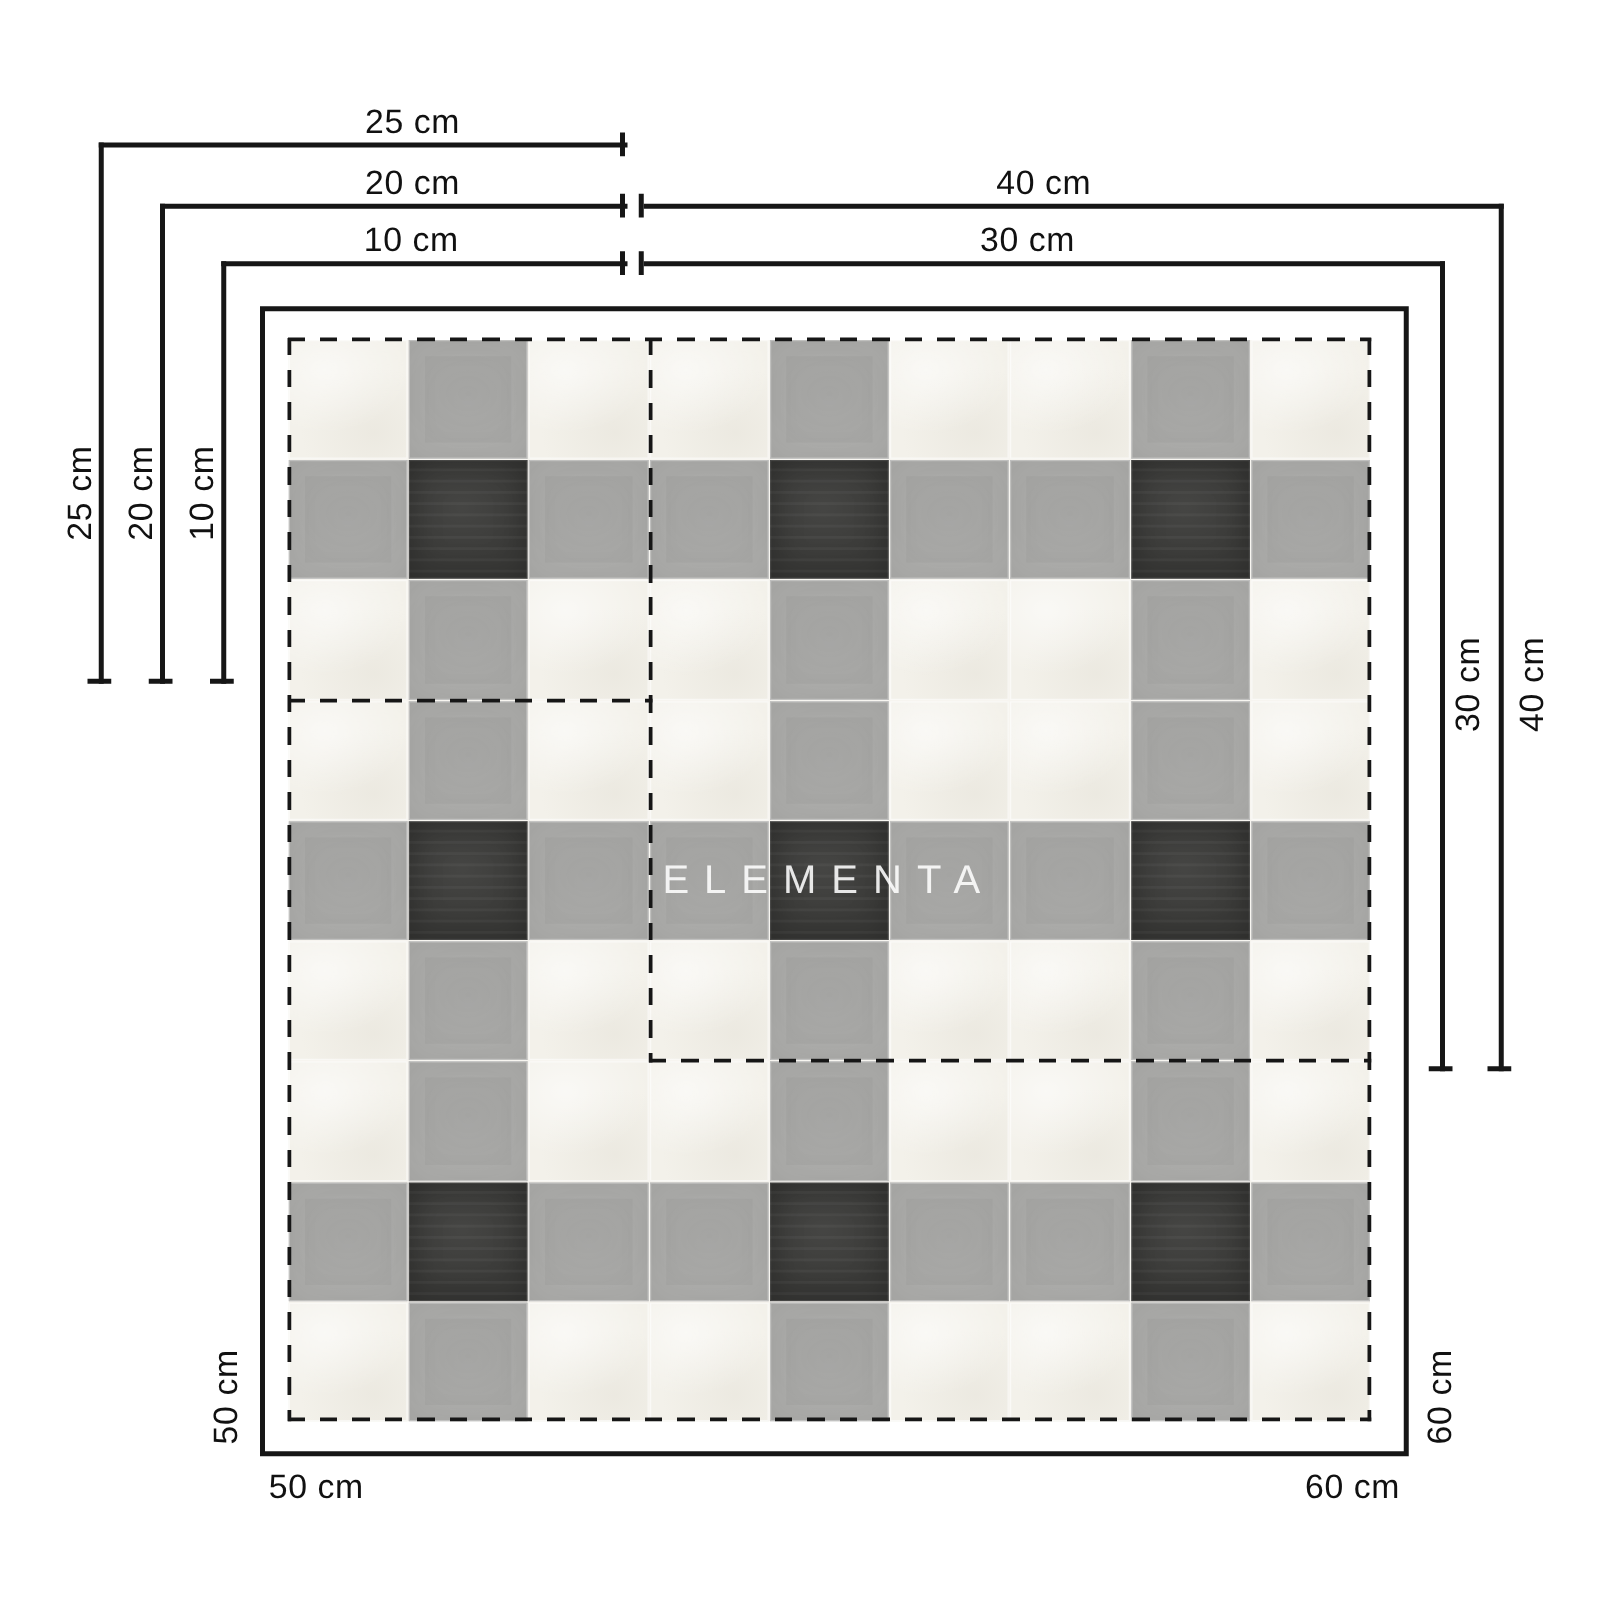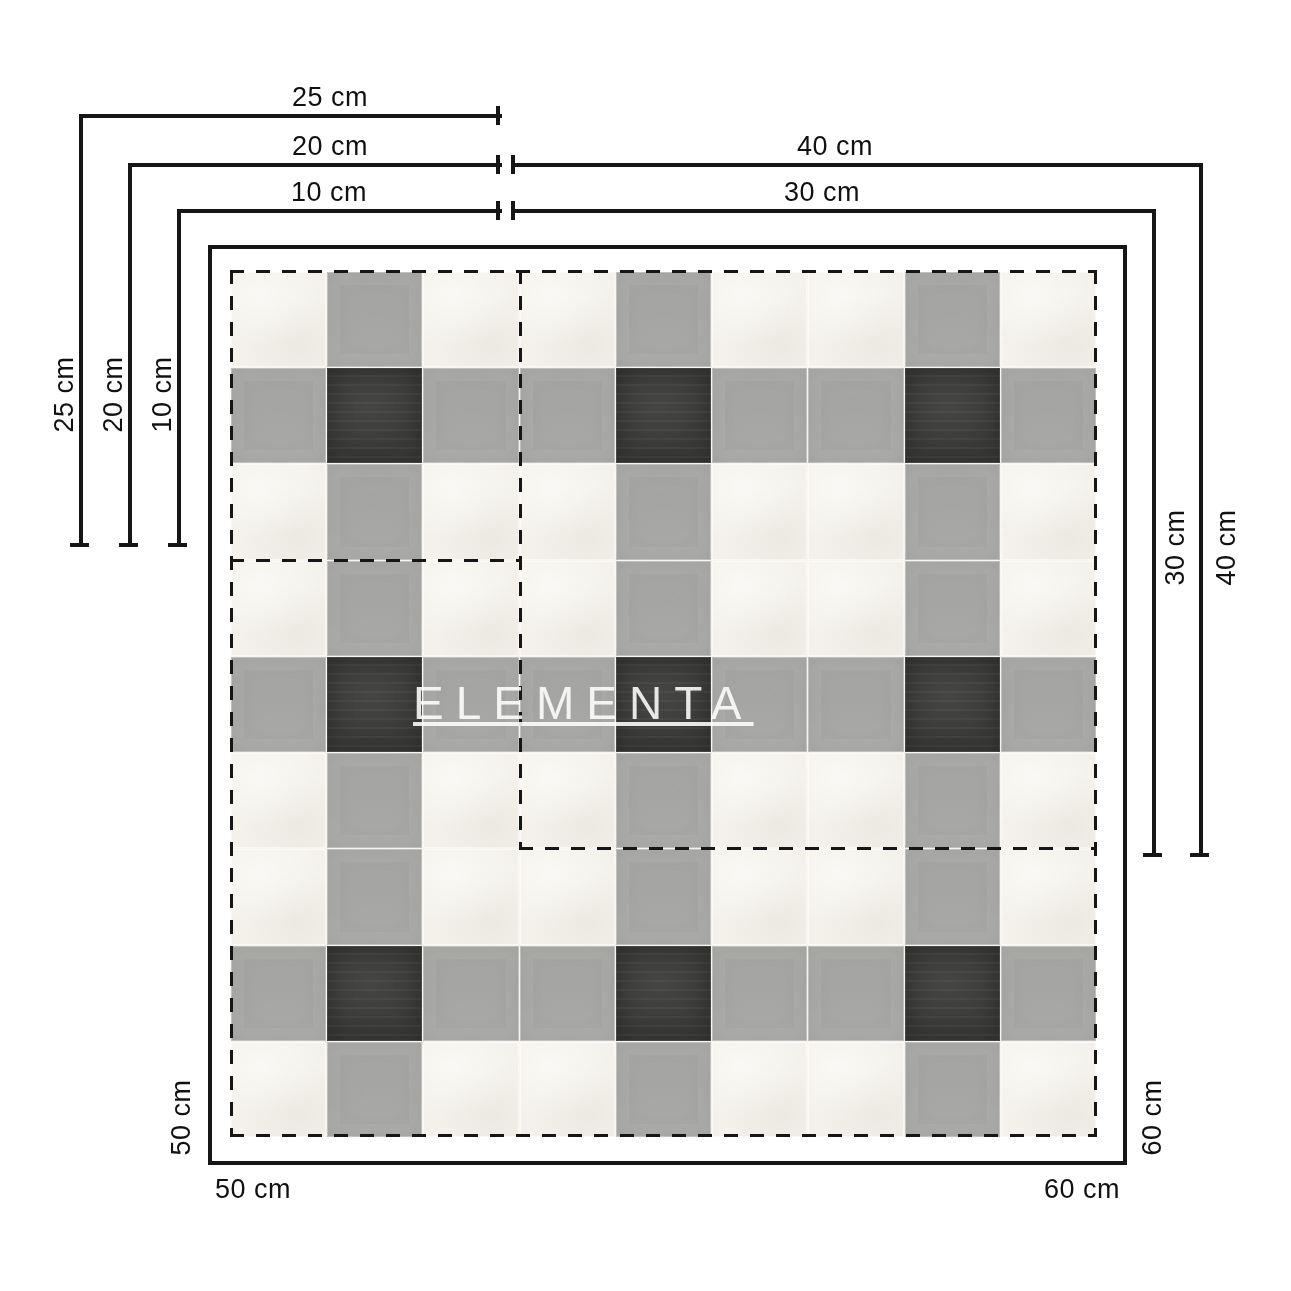--- a/index.html
+++ b/index.html
@@ -49,22 +49,22 @@
   .cell.dark{
     background-color:var(--tile-dark,#3a3a38);
     background-image:
       linear-gradient(0deg, rgba(255,255,255,0.04) 0 2px, transparent 2px 9px),
       radial-gradient(90% 70% at 45% 40%, rgba(255,255,255,0.06), transparent 70%);
     background-size:100% 9px,100% 100%;
     box-shadow:inset 0 0 0 1px rgba(255,255,255,0.10), inset 0 0 26px rgba(0,0,0,0.28);
   }
   .watermark{
     position:absolute;left:413px;top:677px;width:500px;height:52px;
-    text-align:left;line-height:52px;font-size:46px;letter-spacing:12px;
-    font-weight:200;color:var(--wm-color,#ffffff);opacity:0.88;z-index:30;text-decoration:underline;
+    text-align:center;line-height:52px;font-size:32px;letter-spacing:12px;
+    font-weight:200;color:var(--wm-color,#ffffff);opacity:0.88;z-index:30;
   }
   .overlay{z-index:20;}
 </style>
 </head>
 <body>
 
 <div id="canvas">
 
   <div class="frame"></div>
   <div class="pattern">

